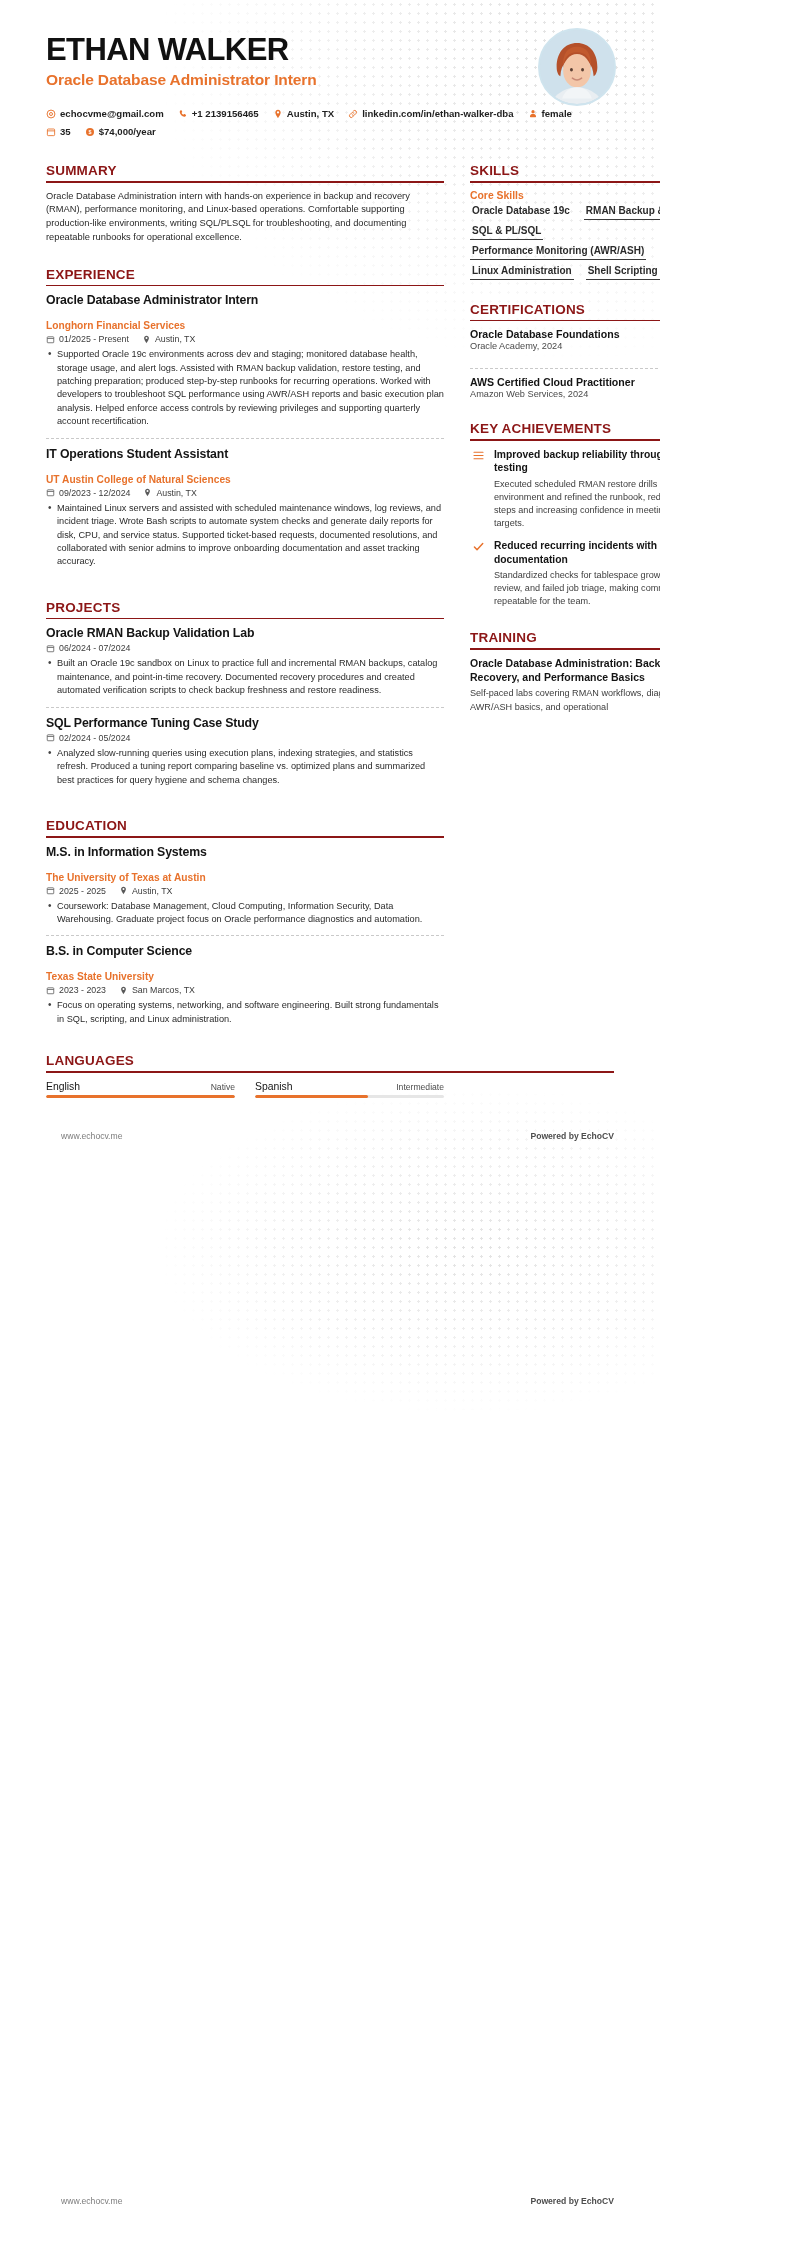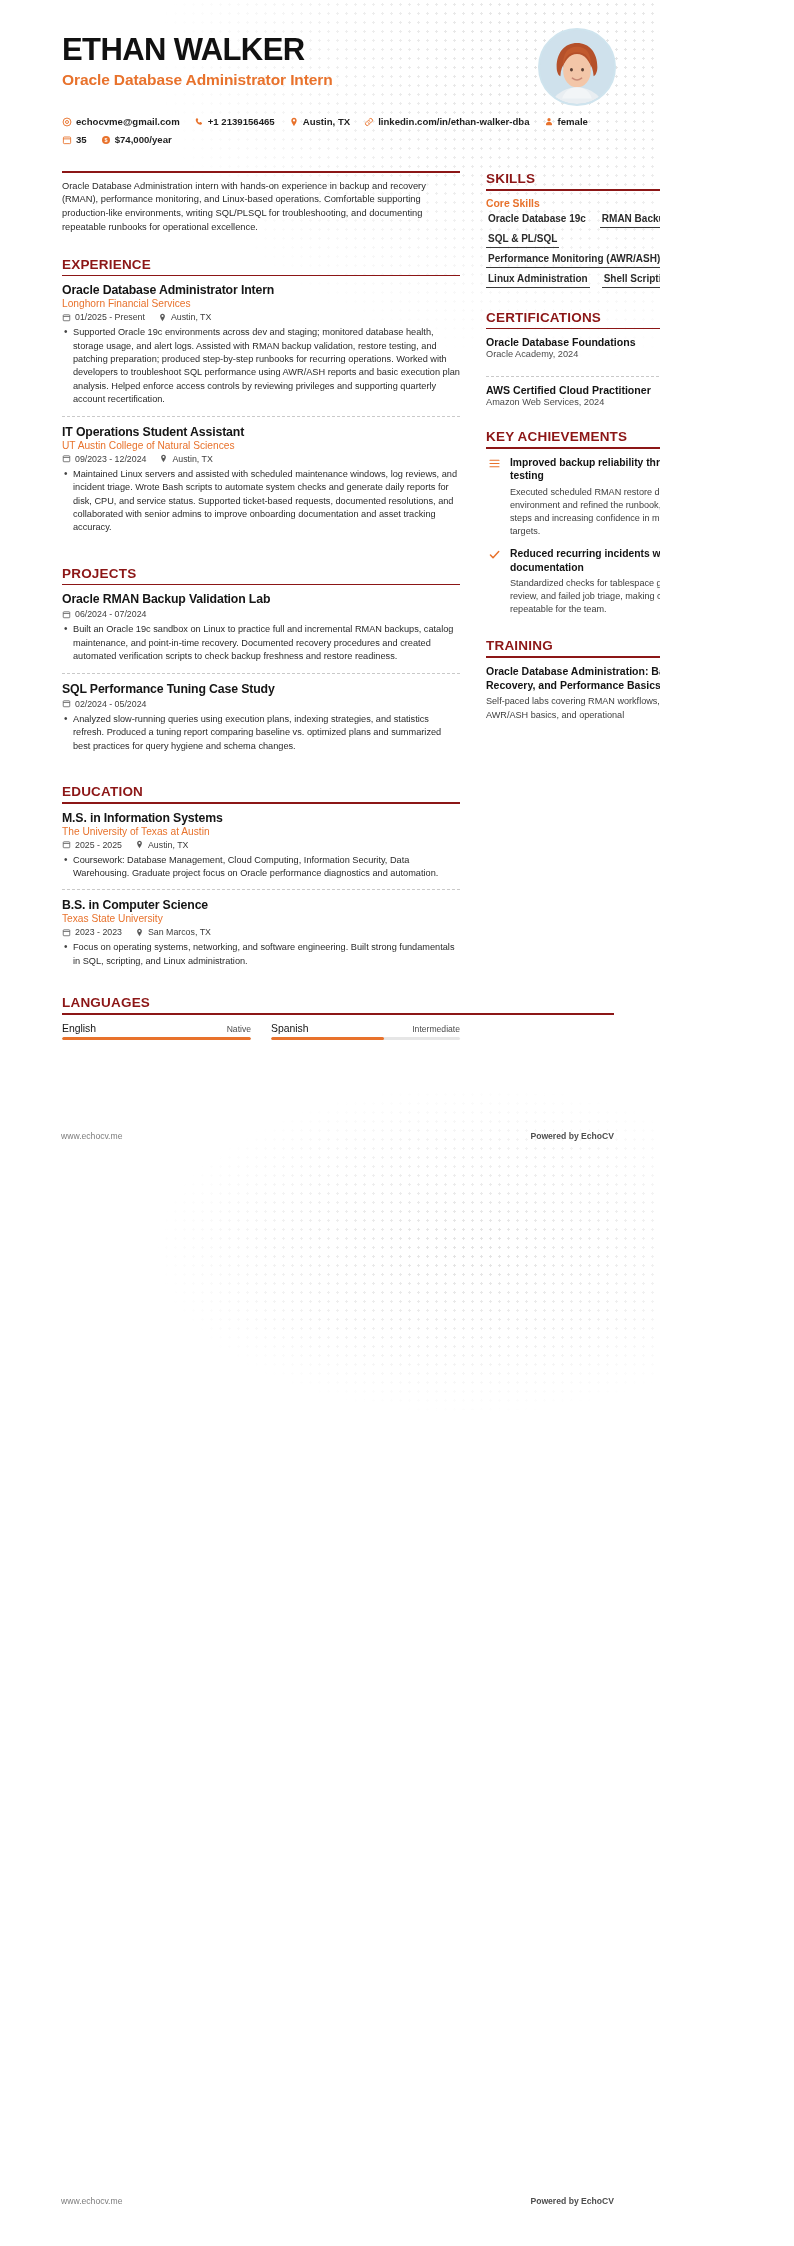--- a/index.html
+++ b/index.html
@@ -8,21 +8,20 @@
     background: #ffffff;
     font-family: "Liberation Sans", sans-serif;
     color: #222222;
   }
   .page {
     position: relative;
     width: 660px;
     min-height: 2246px;
     background: #ffffff;
     overflow: hidden;
-    padding-left: 16px;
   }
   .dots {
     position: absolute;
     pointer-events: none;
     background-image: radial-gradient(#d8d8d8 1px, transparent 1.1px);
     background-size: 9px 9px;
     opacity: .75;
   }
   .dots-tl { top: 0; left: 0; width: 794px; height: 1140px;
     -webkit-mask-image: radial-gradient(ellipse 560px 420px at 560px 60px, #000 0%, rgba(0,0,0,.55) 40%, transparent 72%);
@@ -42,21 +41,21 @@
     color: #111111;
     line-height: 1.05;
   }
   .job-title {
     font-size: 15.5px;
     font-weight: 700;
     color: #e8722c;
     margin-top: 4px;
     letter-spacing: -0.1px;
   }
-  .contact-rows { margin-top: 24px; }
+  .contact-rows { margin-top: 16px; }
   .contact-line {
     display: flex;
     flex-wrap: nowrap;
     align-items: center;
     gap: 5px;
     font-size: 9.6px;
     font-weight: 700;
     color: #1f1f1f;
     line-height: 1.9;
   }
@@ -95,21 +94,21 @@
 
   p.summary {
     font-size: 9.3px;
     line-height: 1.48;
     color: #2a2a2a;
   }
 
   .entry { padding-bottom: 7px; }
   .entry + .entry { border-top: 1px dashed #c9c9c9; padding-top: 8px; }
   .entry-title { font-size: 12.3px; font-weight: 700; color: #151515; letter-spacing: -0.15px; }
-  .entry-org { font-size: 10.2px; font-weight: 400; color: #e8722c; margin-top: 1px; }
+  .entry-org { font-size: 10.2px; font-weight: 700; color: #e8722c; margin-top: 13px; }
   .entry-meta {
     display: flex; align-items: center; gap: 13px;
     margin-top: 3px; font-size: 8.8px; color: #3c3c3c;
   }
   .meta-bit { display: flex; align-items: center; gap: 4px; }
   .meta-ic { width: 9px; height: 9px; display: inline-flex; align-items: center; justify-content: center; color: #5a5a5a; flex: none; }
   ul.bullets { list-style: none; margin-top: 4px; }
   ul.bullets li {
     position: relative;
     padding-left: 11px;
@@ -281,20 +280,21 @@
           </g>
         </svg>
       </div>
     </div>
 
     <div class="columns">
 
       <div class="col-left">
 
         <div class="sec">
+          <div class="sec-title">SUMMARY</div>
           <div class="sec-rule"></div>
           <div class="sec-body">
             <p class="summary">Oracle Database Administration intern with hands-on experience in backup and recovery (RMAN), performance monitoring, and Linux-based operations. Comfortable supporting production-like environments, writing SQL/PLSQL for troubleshooting, and documenting repeatable runbooks for operational excellence.</p>
           </div>
         </div>
 
         <div class="sec">
           <div class="sec-title">EXPERIENCE</div>
           <div class="sec-rule"></div>
           <div class="sec-body">

